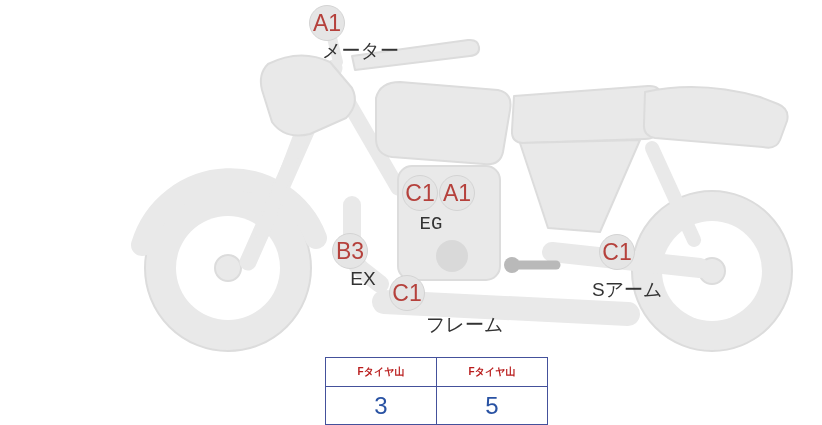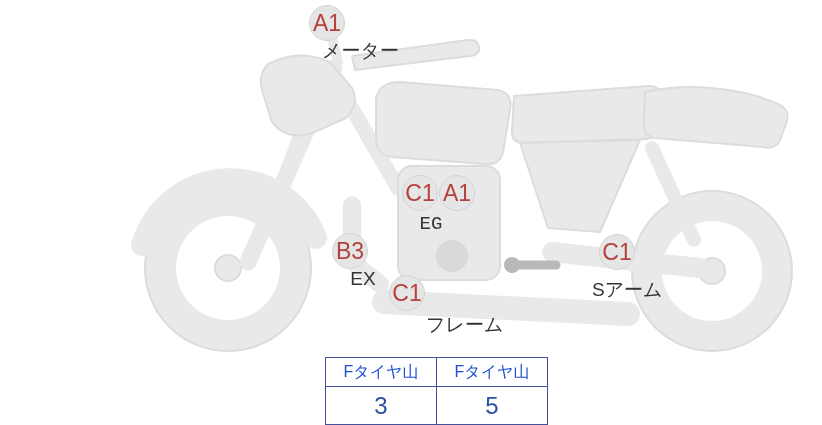--- a/index.html
+++ b/index.html
@@ -37,23 +37,23 @@
     background:#ffffff;
   }
   .tire-table th,.tire-table td{
     border:1px solid #44519b;
     width:111px;
     text-align:center;
     box-sizing:border-box;
   }
   .tire-table th{
     height:29px;
-    font-size:16px;
-    font-weight:normal;
-    color:#1d4ed8;
+    font-size:10px;
+    font-weight:bold;
+    color:#b91c1c;
     padding:0 6px;
   }
   .tire-table td{
     height:38px;
     font-size:24px;
     color:#2952a3;
   }
 </style>
 </head>
 <body>

